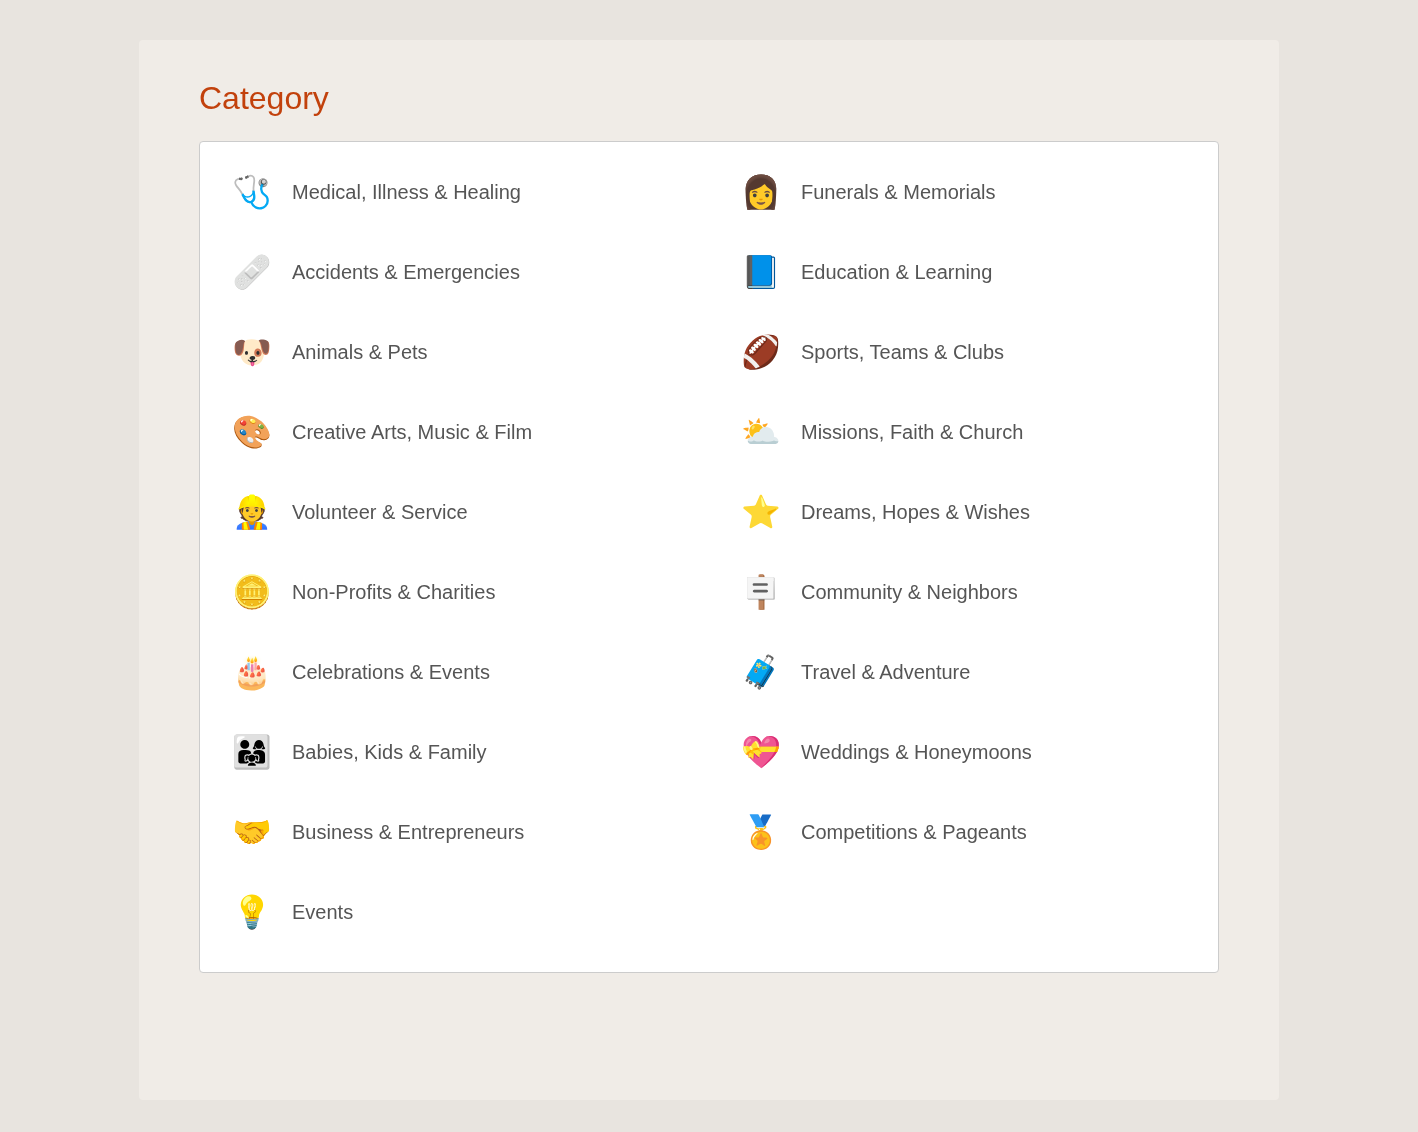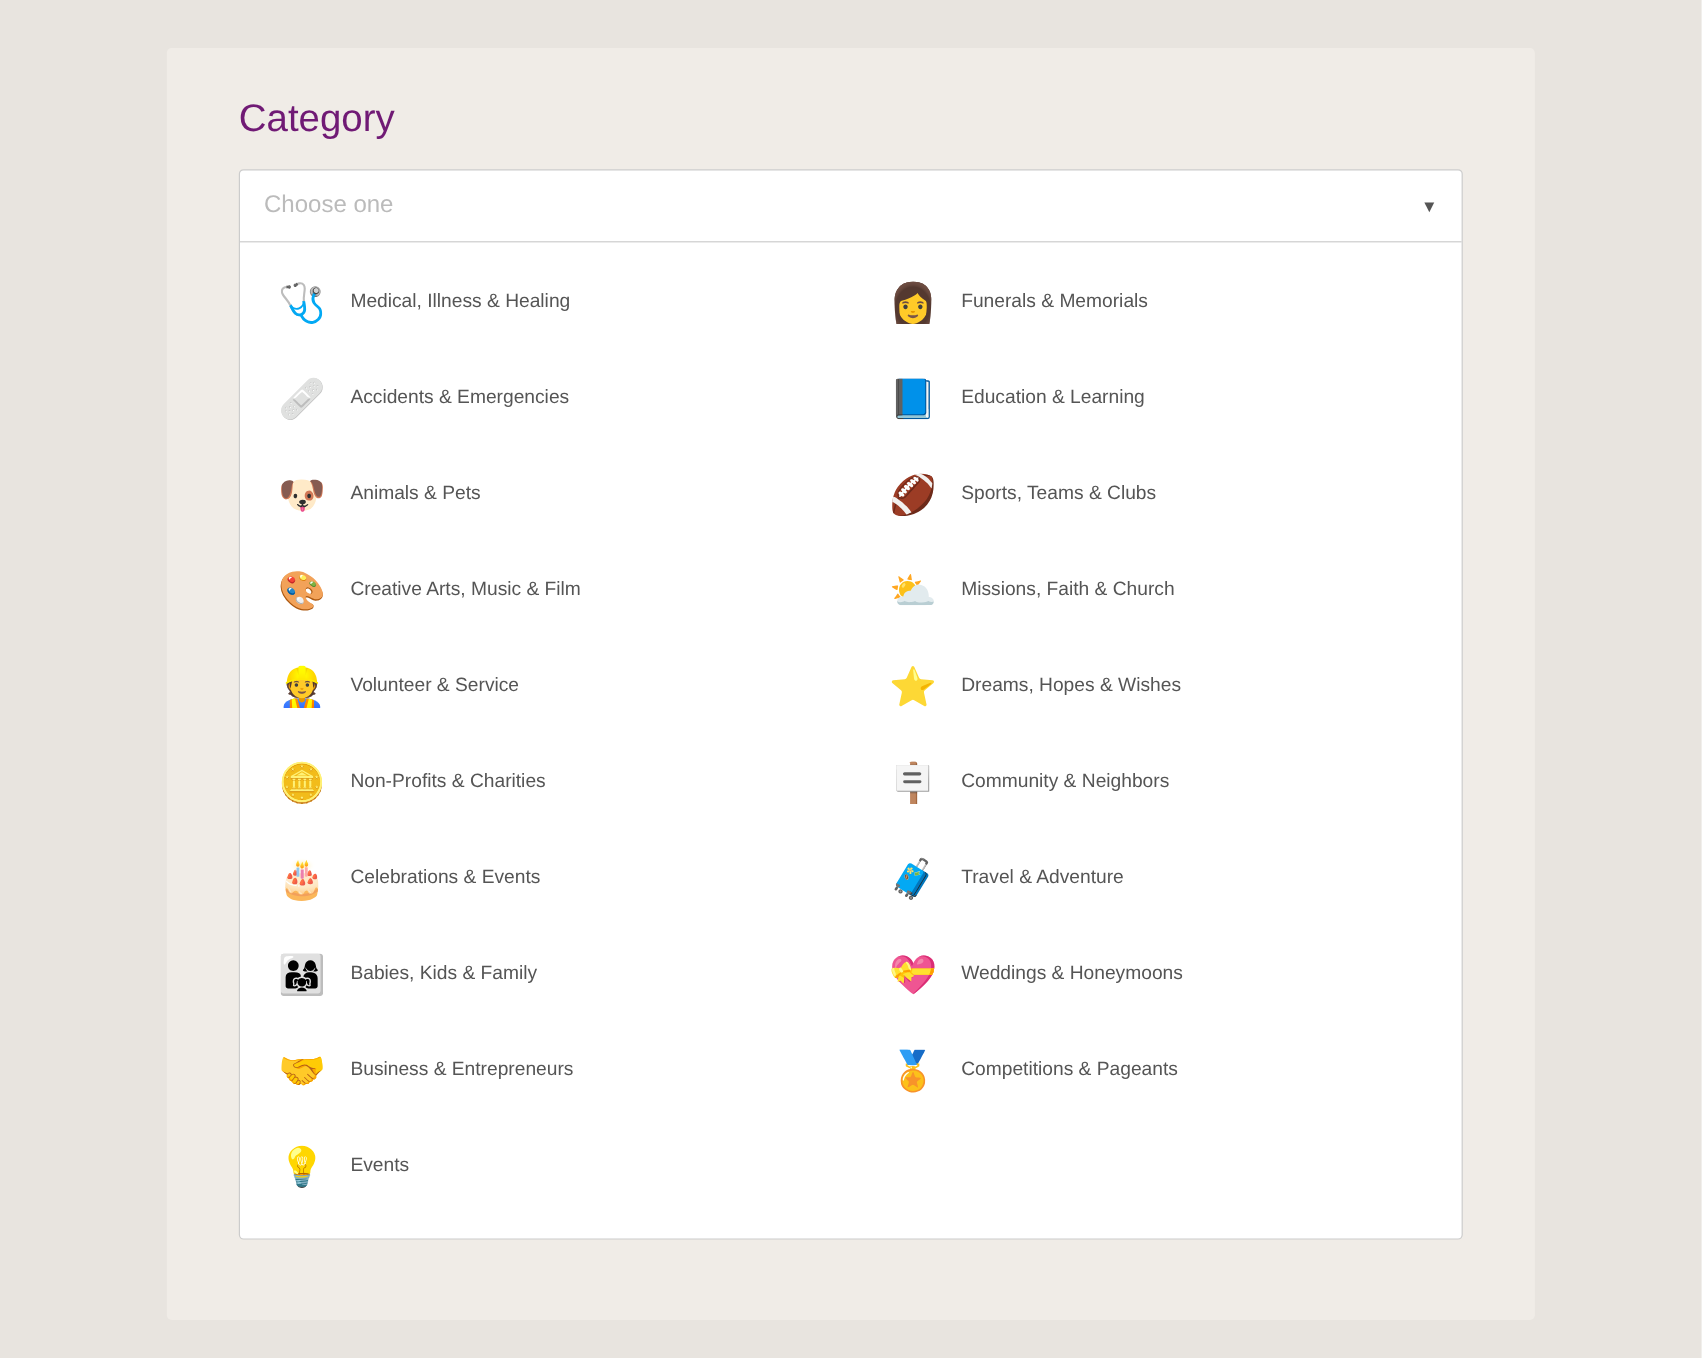--- a/index.html
+++ b/index.html
@@ -18,21 +18,21 @@
       background: #f0ece7;
       width: 1140px;
       min-height: 1060px;
       padding: 40px 60px 60px 60px;
       border-radius: 4px;
     }
 
     .category-title {
       font-size: 32px;
       font-weight: 300;
-      color: #701a75;
+      color: #c2410c;
       margin-bottom: 24px;
     }
 
     .dropdown-wrapper {
       background: white;
       border: 1px solid #ccc;
       border-radius: 4px;
       width: 100%;
     }
 
@@ -75,36 +75,32 @@
       width: 44px;
       height: 44px;
       display: flex;
       align-items: center;
       justify-content: center;
       font-size: 32px;
       flex-shrink: 0;
     }
 
     .category-label {
-      font-size: 16px;
+      font-size: 20px;
       color: #555;
       font-weight: 300;
     }
   </style>
 </head>
 <body>
 
 <div class="page-container">
   <h1 class="category-title">Category</h1>
 
   <div class="dropdown-wrapper">
-    <div class="dropdown-header">
-      <span class="dropdown-placeholder">Choose one</span>
-      <span class="dropdown-arrow">▼</span>
-    </div>
 
     <div class="dropdown-list" id="category-list">
     <div class="category-item">
       <span class="category-icon">🩺</span>
       <span class="category-label">Medical, Illness &amp; Healing</span>
     </div>
         <div class="category-item">
       <span class="category-icon">👩</span>
       <span class="category-label">Funerals &amp; Memorials</span>
     </div>

